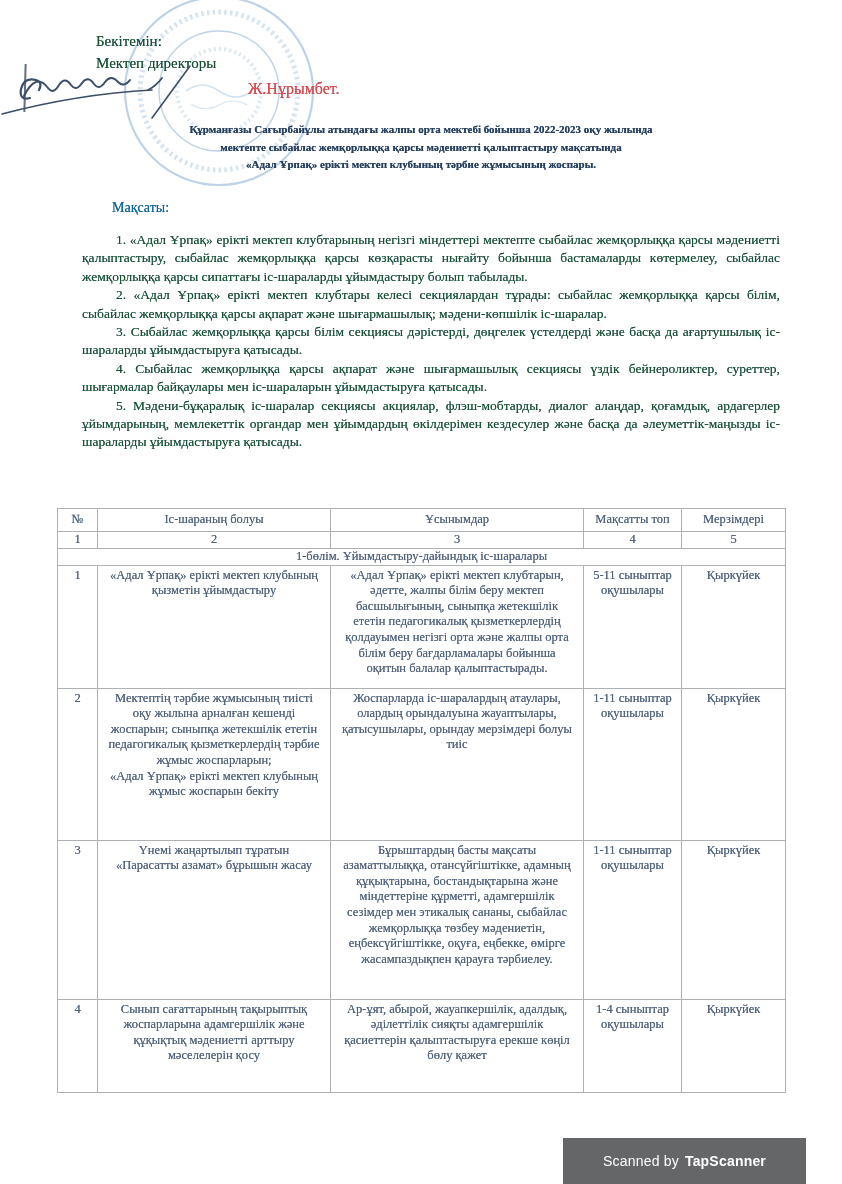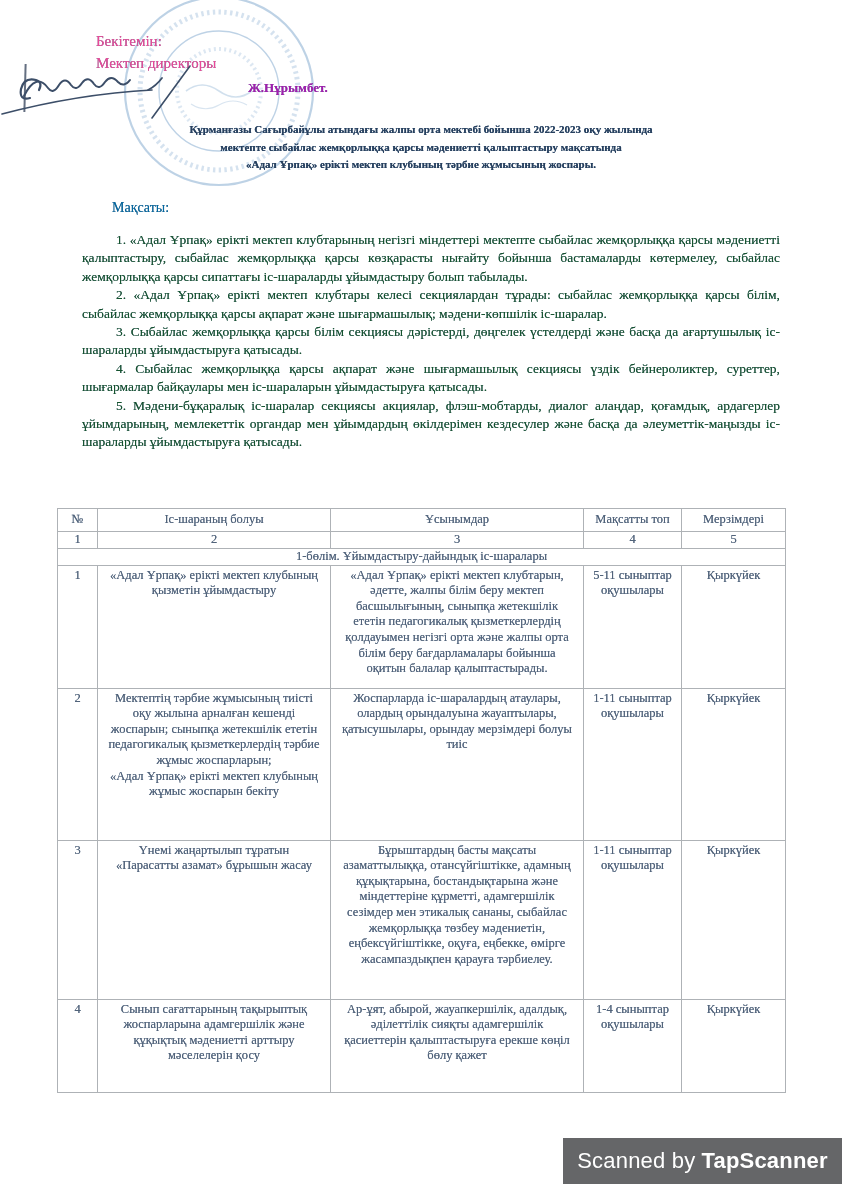--- a/index.html
+++ b/index.html
@@ -9,22 +9,22 @@
     background:#ffffff;
     overflow:hidden;
     font-family:"Liberation Serif", serif;
   }
   
   .stamp{position:absolute;left:116px;top:-12px;opacity:.5;pointer-events:none;}
   
   .artifact-line{position:absolute;left:24px;top:64px;width:2px;height:48px;background:#49566b;opacity:.85;transform:rotate(1.5deg);}
   .signature{position:absolute;left:0px;top:60px;}
   
-  .approval{position:absolute;left:96px;top:30px;font-size:15px;line-height:22px;color:#ec4899;text-shadow:0 0 .4px #5a6c84;}
-  .signer{position:absolute;left:248px;top:80px;font-size:13px;color:#a21caf;text-shadow:0 0 .5px #6c7e96;font-weight:bold;}
+  .approval{position:absolute;left:96px;top:30px;font-size:15px;line-height:22px;color:#14532d;text-shadow:0 0 .4px #5a6c84;}
+  .signer{position:absolute;left:248px;top:80px;font-size:16px;color:#ef4444;text-shadow:0 0 .5px #6c7e96;}
   
   .doc-title{position:absolute;left:71px;top:121px;width:700px;text-align:center;
     font-weight:bold;font-size:11px;line-height:17.5px;color:#27405e;text-shadow:0 0 .4px #3b577a;}
   
   .goal-heading{position:absolute;left:112px;top:200px;font-size:14px;color:#0369a1;text-shadow:0 0 .4px #5d7089;}
   .body-text{position:absolute;left:82px;top:231px;width:698px;
     font-size:13.5px;line-height:18.4px;text-align:justify;color:#14532d;text-shadow:0 0 .45px #64778f;}
   .body-text p{margin:0;text-indent:34px;}
   
   .plan-table{position:absolute;left:57px;top:508px;width:728px;border-collapse:collapse;
@@ -32,23 +32,23 @@
   .plan-table td,.plan-table th{border:1px solid #aeb2b6;vertical-align:top;padding:2px 8px;font-weight:normal;}
   .plan-table thead th{text-align:center;padding:3px 4px;}
   .row-nums td{text-align:center;height:16px;padding:0 4px;}
   .section-row td{text-align:center;height:16px;padding:0;}
   .cell-num{text-align:center;}
   .cell-name,.cell-rec{white-space:pre-line;text-align:center;}
   .cell-target{text-align:center;margin-top:31px;}
   .cell-term{text-align:center;}
   tr.r1{height:123px;} tr.r2{height:152px;} tr.r3{height:159px;} tr.r4{height:93px;}
   
-  .footer-bar{position:absolute;left:563px;top:1138px;width:279px;height:46px;
+  .footer-bar{position:absolute;left:563px;top:1138px;width:243px;height:46px;
     background:#656668;color:#ffffff;display:flex;align-items:center;justify-content:center;
-    font-family:"Liberation Sans", sans-serif;font-size:22px;letter-spacing:.2px;}
+    font-family:"Liberation Sans", sans-serif;font-size:14px;letter-spacing:.2px;}
   .footer-bar .brand{font-weight:bold;margin-left:6px;}
 </style>
 </head>
 <body>
 
 <div class="page">
 
   <svg class="stamp" width="206" height="206" viewBox="0 0 206 206">
     <g fill="none" stroke="#7ea6cd">
       <circle cx="103" cy="103" r="94" stroke-width="2.2"></circle>

